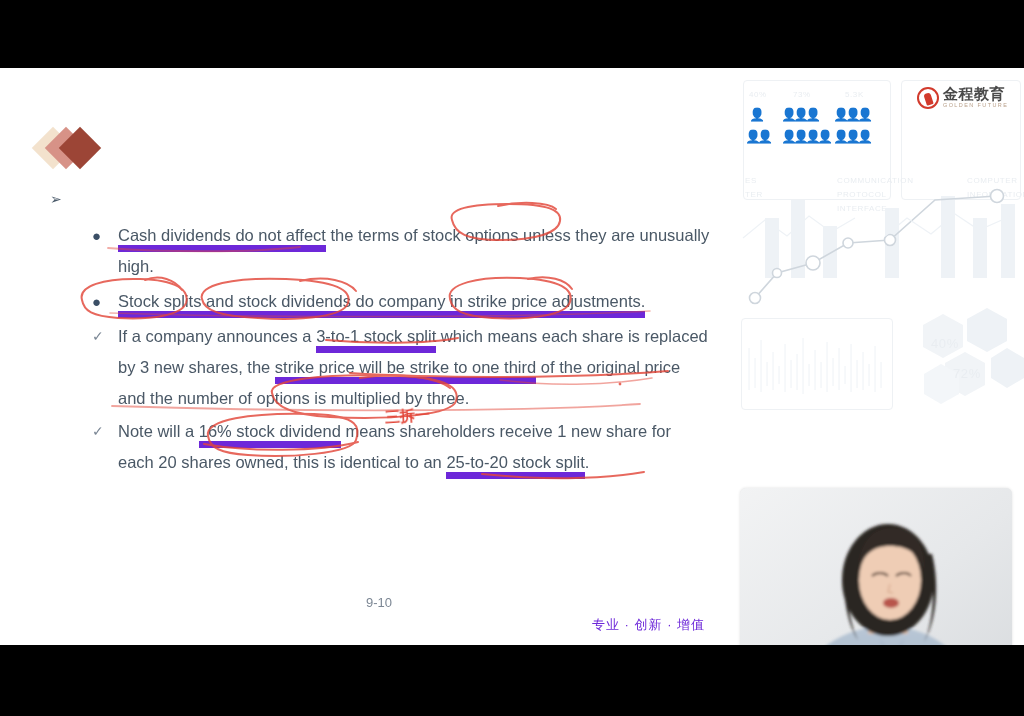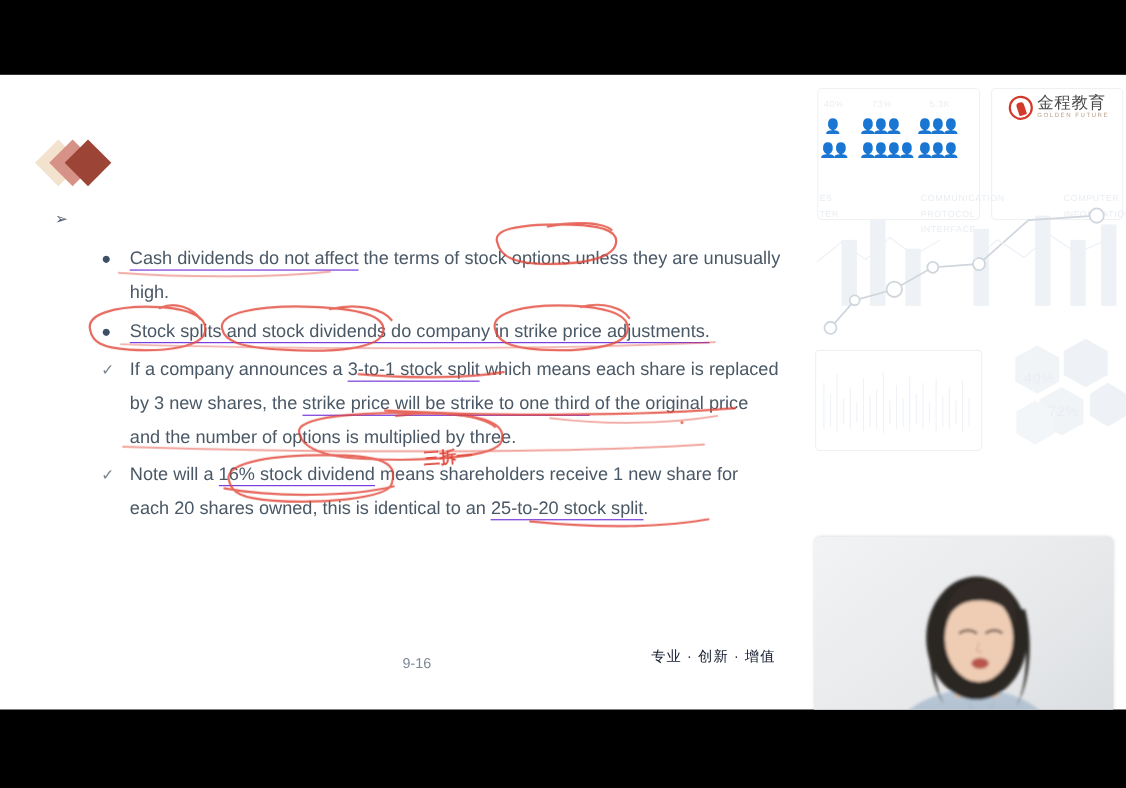--- a/index.html
+++ b/index.html
@@ -41,25 +41,25 @@
   .lvl1 .tx { font-size:15px; font-weight:bold; color:#3c4a5a; line-height:22px; }
 
   .lvl2 { display:flex; align-items:flex-start; margin:4px 0 4px 42px; }
   .lvl2 .mk { width:26px; color:#3b4f66; font-size:15px; line-height:31px; flex:0 0 auto; }
   .lvl2 .tx { font-size:16.5px; color:#4a5866; line-height:31px; width:592px; }
 
   .lvl3 { display:flex; align-items:flex-start; margin:2px 0 2px 42px; }
   .lvl3 .mk { width:26px; color:#7a8694; font-size:14px; line-height:31px; flex:0 0 auto; }
   .lvl3 .tx { font-size:16.5px; color:#4a5866; line-height:31px; width:592px; }
 
-  .ul { border-bottom:1px solid #6d28d9; padding-bottom:1px; }
+  .ul { border-bottom:7px solid #6d28d9; padding-bottom:1px; }
 
   
   .pagenum { position:absolute; left:366px; top:527px; font-size:13px; color:#7c8794; }
-  .tagline { position:absolute; left:592px; top:520px; font-size:13px; color:#0f172a; letter-spacing:1px; }
+  .tagline { position:absolute; left:592px; top:548px; font-size:13px; color:#6d28d9; letter-spacing:1px; }
 
   
   .deco { position:absolute; left:735px; top:0px; width:289px; height:350px; overflow:hidden; opacity:1; }
   .deco .cell {
     position:absolute; border:1px solid #eef1f4; border-radius:4px;
   }
   .deco .ftxt { position:absolute; color:#e9edf1; font-size:8px; letter-spacing:0.6px; white-space:nowrap; }
   .deco .bar { position:absolute; background:#eef2f6; }
   .person { position:absolute; width:5px; color:#eceff3; font-size:13px; line-height:13px; }
   .deco-svg { position:absolute; left:0; top:0; }
@@ -68,21 +68,21 @@
   .logo { position:absolute; left:917px; top:18px; display:flex; align-items:center; }
   .logo-mark {
     width:22px; height:22px; border-radius:50%;
     background:#fff; border:2px solid #d23a2c; position:relative; flex:0 0 auto;
   }
   .logo-mark::after {
     content:""; position:absolute; left:6px; top:4px; width:7px; height:12px;
     background:#d23a2c; border-radius:3px 3px 1px 1px; transform:rotate(-18deg);
   }
   .logo-text { margin-left:4px; }
-  .logo-cn { font-size:15px; font-weight:normal; color:#4a4a4a; letter-spacing:0.5px; line-height:15px; }
+  .logo-cn { font-size:15px; font-weight:bold; color:#4a4a4a; letter-spacing:0.5px; line-height:15px; }
   .logo-en { font-size:5.5px; color:#b9a08a; letter-spacing:1.4px; line-height:8px; }
 
   
   .webcam {
     position:absolute; left:740px; top:420px; width:272px; height:208px;
     border-radius:6px; overflow:hidden; background:#e9eaec;
     box-shadow:0 0 3px rgba(0,0,0,0.12);
   }
 
   
@@ -235,21 +235,21 @@
         <span class="tx"><span>If a company announces a </span><span class="ul">3-to-1 stock split</span><span> which means each share is replaced by 3 new shares, the </span><span class="ul">strike price will be strike to one third</span><span> of the original price and the number of options is multiplied by three.</span></span>
       </div>
 
       <div class="lvl3">
         <span class="mk">✓</span>
         <span class="tx"><span>Note will a </span><span class="ul">16% stock dividend</span><span> means shareholders receive 1 new share for each 20 shares owned, this is identical to an </span><span class="ul">25-to-20 stock split</span><span>.</span></span>
       </div>
 
     </div>
 
-    <div class="pagenum">9-16</div>
+    <div class="pagenum">9-10</div>
     <div class="tagline">专业 · 创新 · 增值</div>
 
     <svg class="ink" viewBox="0 0 1024 577" xmlns="http://www.w3.org/2000/svg">
       <g fill="none" stroke="#e2473a" stroke-width="2" stroke-linecap="round" stroke-linejoin="round" opacity="0.82">
 
         <path d="M108,180 C160,184 250,185 300,179" stroke-width="1.8" opacity="0.55"></path>
 
         <path d="M452,152 C448,141 470,136 508,136 C548,136 562,142 560,153 C558,165 536,172 500,172 C466,172 455,165 452,152 Z"></path>
         <path d="M498,138 C520,133 548,134 556,141"></path>
 

